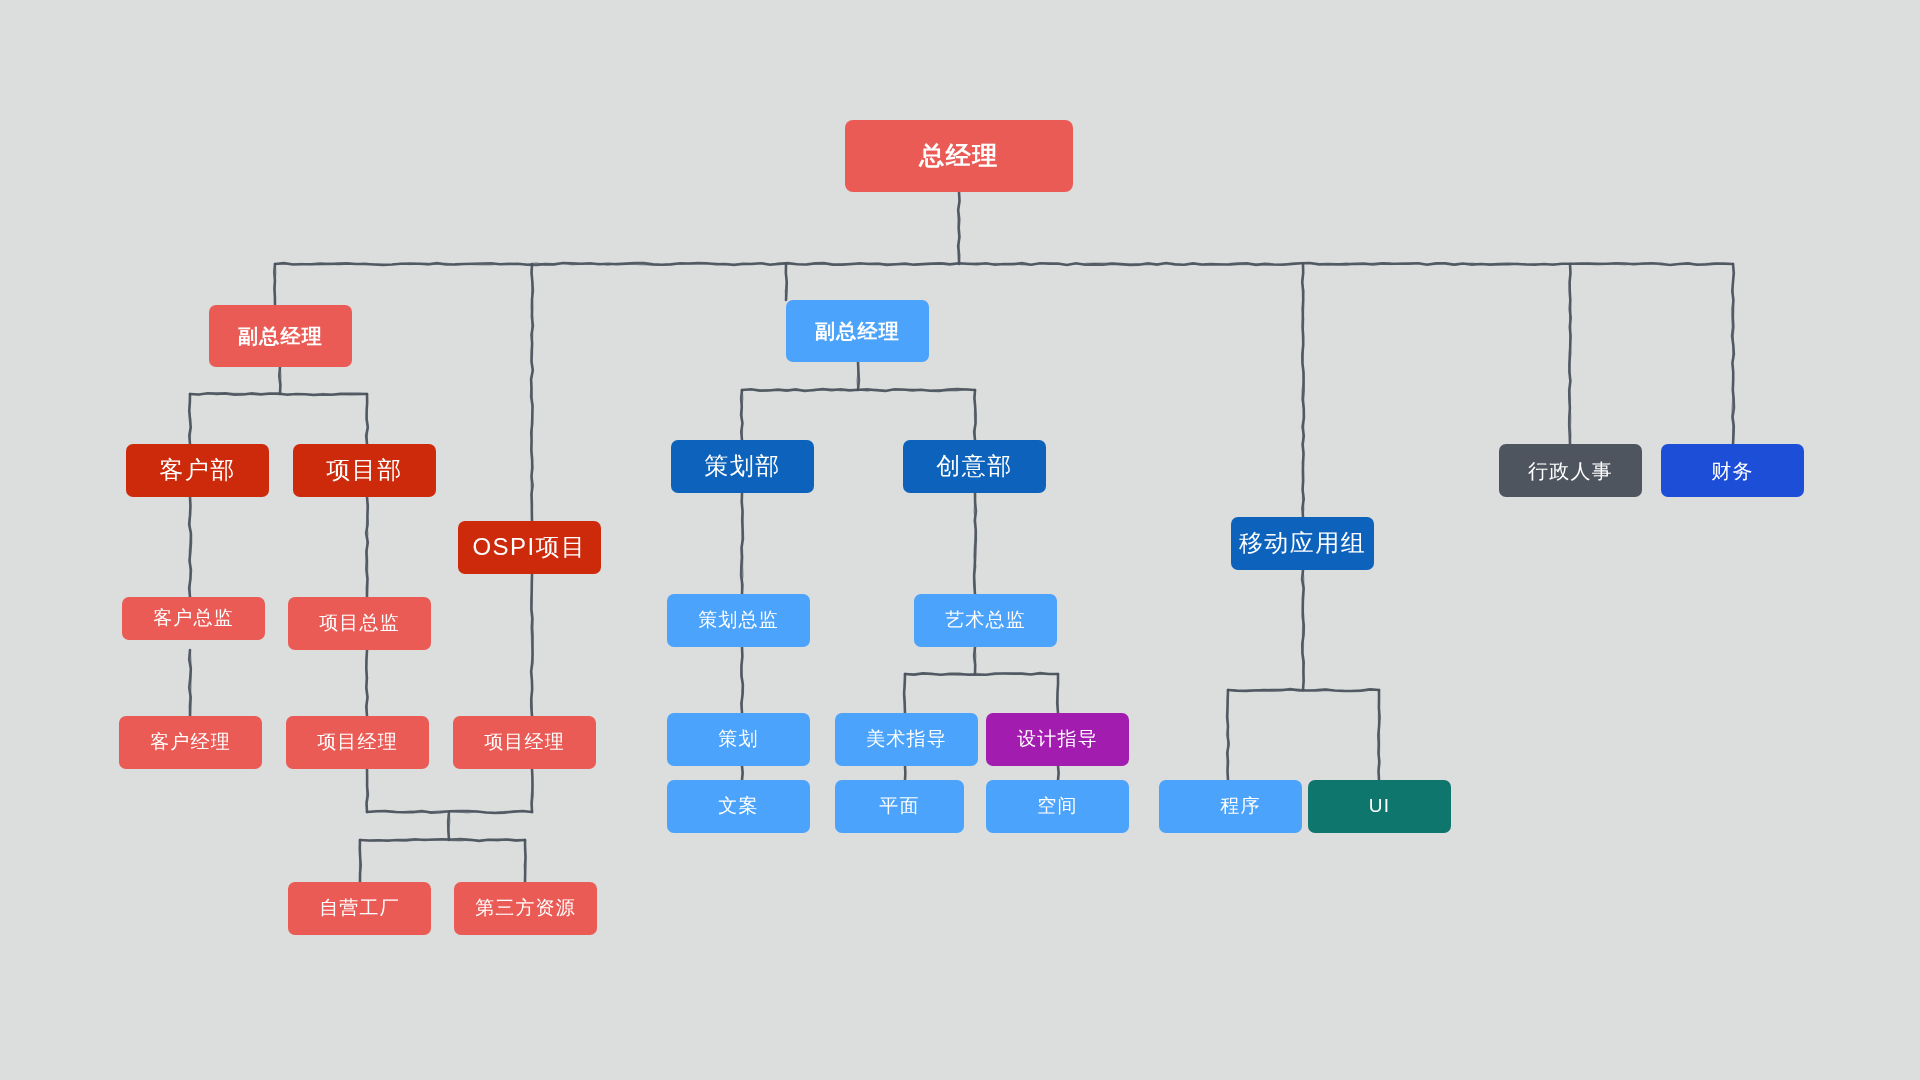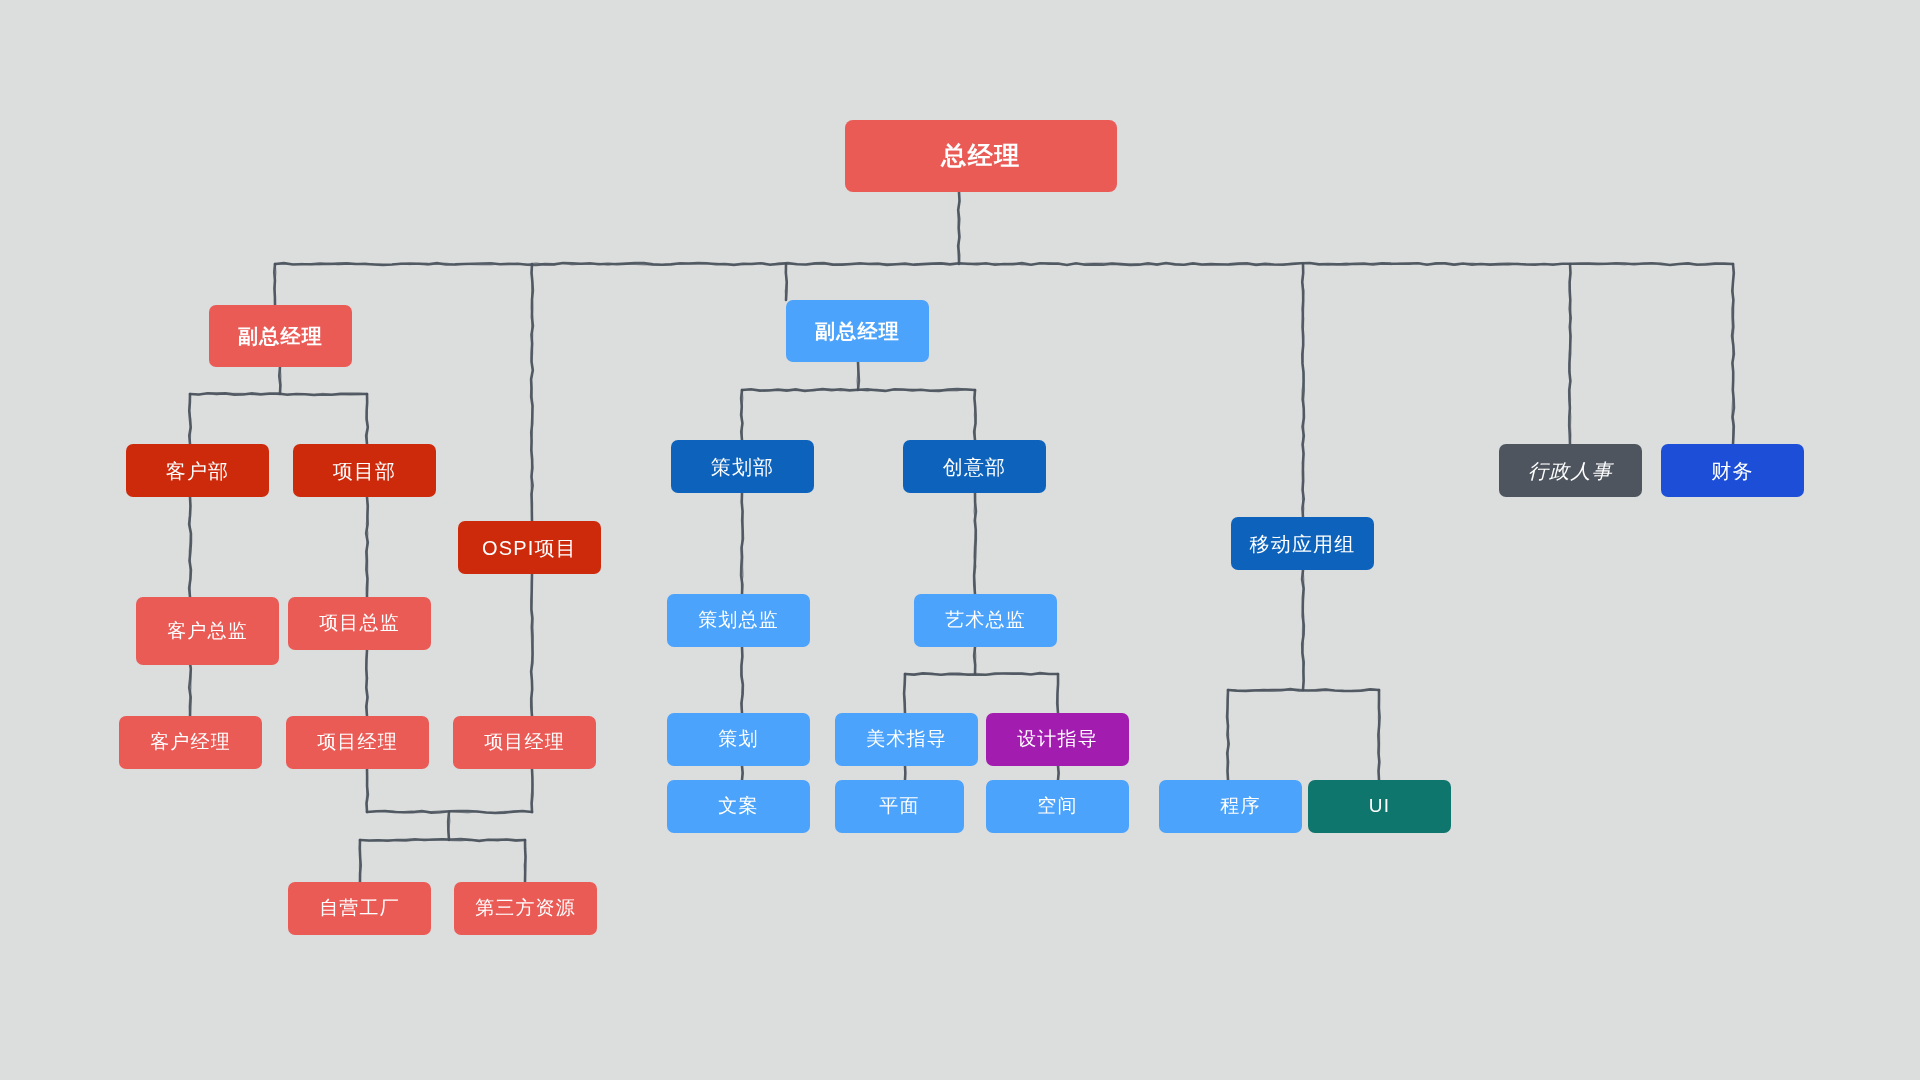--- a/index.html
+++ b/index.html
@@ -44,21 +44,21 @@
   .lvl-ceo {
     font-size: 25px;
     font-weight: bold;
     border-radius: 8px;
   }
   .lvl-vp {
     font-size: 20px;
     font-weight: bold;
   }
   .lvl-dept {
-    font-size: 20px;
+    font-size: 24px;
     font-weight: normal;
   }
   .lvl-sub {
     font-size: 19px;
     font-weight: normal;
   }
   .lvl-leaf {
     font-size: 19px;
     font-weight: normal;
   }
@@ -150,39 +150,39 @@
       <path d="M1058.00 766.00L1058.41 773.00L1058.00 780.00" stroke="#4a525c" stroke-width="1.5" stroke-linecap="round" fill="none" opacity="0.5"></path>
       <path d="M1303.00 570.00L1302.08 579.23L1303.64 588.46L1302.90 597.69L1302.78 606.92L1302.70 616.15L1303.82 625.38L1303.59 634.62L1302.24 643.85L1302.43 653.08L1303.71 662.31L1303.37 671.54L1303.63 680.77L1303.00 690.00" stroke="#4a525c" stroke-width="2.6" stroke-linecap="round" fill="none" opacity="0.92"></path>
       <path d="M1303.00 570.00L1303.72 579.23L1303.72 588.46L1303.63 597.69L1302.60 606.92L1303.81 616.15L1302.74 625.38L1302.53 634.62L1303.43 643.85L1302.38 653.08L1302.73 662.31L1303.68 671.54L1303.66 680.77L1303.00 690.00" stroke="#4a525c" stroke-width="1.5" stroke-linecap="round" fill="none" opacity="0.5"></path>
       <path d="M1228.00 690.00L1236.88 690.60L1245.76 690.87L1254.65 690.51L1263.53 690.12L1272.41 690.42L1281.29 690.18L1290.18 689.15L1299.06 690.39L1307.94 690.53L1316.82 690.40L1325.71 689.66L1334.59 690.46L1343.47 690.85L1352.35 690.94L1361.24 690.75L1370.12 689.40L1379.00 690.00" stroke="#4a525c" stroke-width="2.6" stroke-linecap="round" fill="none" opacity="0.92"></path>
       <path d="M1228.00 690.00L1236.88 690.87L1245.76 690.79L1254.65 689.77L1263.53 690.30L1272.41 689.31L1281.29 689.36L1290.18 690.21L1299.06 689.20L1307.94 690.59L1316.82 689.48L1325.71 689.34L1334.59 690.43L1343.47 690.80L1352.35 690.54L1361.24 689.69L1370.12 689.27L1379.00 690.00" stroke="#4a525c" stroke-width="1.5" stroke-linecap="round" fill="none" opacity="0.5"></path>
       <path d="M1228.00 690.00L1227.71 699.00L1227.52 708.00L1227.08 717.00L1227.98 726.00L1227.46 735.00L1228.71 744.00L1227.21 753.00L1227.99 762.00L1227.50 771.00L1228.00 780.00" stroke="#4a525c" stroke-width="2.6" stroke-linecap="round" fill="none" opacity="0.92"></path>
       <path d="M1228.00 690.00L1227.44 699.00L1227.60 708.00L1227.82 717.00L1227.80 726.00L1228.57 735.00L1227.63 744.00L1228.05 753.00L1227.28 762.00L1227.45 771.00L1228.00 780.00" stroke="#4a525c" stroke-width="1.5" stroke-linecap="round" fill="none" opacity="0.5"></path>
       <path d="M1379.00 690.00L1379.02 699.00L1378.90 708.00L1379.57 717.00L1379.09 726.00L1378.34 735.00L1378.71 744.00L1378.47 753.00L1379.36 762.00L1378.53 771.00L1379.00 780.00" stroke="#4a525c" stroke-width="2.6" stroke-linecap="round" fill="none" opacity="0.92"></path>
       <path d="M1379.00 690.00L1378.76 699.00L1378.98 708.00L1378.41 717.00L1378.90 726.00L1379.45 735.00L1379.52 744.00L1379.32 753.00L1378.65 762.00L1378.48 771.00L1379.00 780.00" stroke="#4a525c" stroke-width="1.5" stroke-linecap="round" fill="none" opacity="0.5"></path>
     </svg>
-<div class="node lvl-ceo" style="left: 845px; top: 120px; width: 272px; height: 72px; background: rgb(234, 91, 86);">
+<div class="node lvl-ceo" style="left: 845px; top: 120px; width: 228px; height: 72px; background: rgb(234, 91, 86);">
       <span>总经理</span>
     </div>
     <div class="node lvl-vp" style="left: 209px; top: 305px; width: 143px; height: 62px; background: rgb(234, 91, 86);">
       <span>副总经理</span>
     </div>
     <div class="node lvl-vp" style="left: 786px; top: 300px; width: 143px; height: 62px; background: rgb(75, 163, 251);">
       <span>副总经理</span>
     </div>
     <div class="node lvl-dept" style="left: 126px; top: 444px; width: 143px; height: 53px; background: rgb(205, 42, 12);">
       <span>客户部</span>
     </div>
     <div class="node lvl-dept" style="left: 293px; top: 444px; width: 143px; height: 53px; background: rgb(205, 42, 12);">
       <span>项目部</span>
     </div>
     <div class="node lvl-dept" style="left: 458px; top: 521px; width: 143px; height: 53px; background: rgb(205, 42, 12);">
       <span>OSPI项目</span>
     </div>
-    <div class="node lvl-sub" style="left: 136px; top: 597px; width: 143px; height: 68px; background: rgb(234, 91, 86); text-align: center;">
+    <div class="node lvl-sub" style="left: 122px; top: 597px; width: 143px; height: 43px; background: rgb(234, 91, 86); text-align: center;">
       <span>客户总监</span>
     </div>
     <div class="node lvl-sub" style="left: 288px; top: 597px; width: 143px; height: 53px; background: rgb(234, 91, 86);">
       <span>项目总监</span>
     </div>
     <div class="node lvl-leaf" style="left: 119px; top: 716px; width: 143px; height: 53px; background: rgb(234, 91, 86); align-items: center;">
       <span>客户经理</span>
     </div>
     <div class="node lvl-leaf" style="left: 286px; top: 716px; width: 143px; height: 53px; background: rgb(234, 91, 86);">
       <span>项目经理</span>
@@ -228,19 +228,19 @@
     </div>
     <div class="node lvl-dept" style="left: 1231px; top: 517px; width: 143px; height: 53px; background: rgb(13, 99, 188);">
       <span>移动应用组</span>
     </div>
     <div class="node lvl-leaf" style="left: 1159px; top: 780px; width: 143px; height: 53px; background: rgb(75, 163, 251); padding-left: 20px;">
       <span>程序</span>
     </div>
     <div class="node lvl-leaf" style="left: 1308px; top: 780px; width: 143px; height: 53px; background: #0f766e;">
       <span>UI</span>
     </div>
-    <div class="node lvl-util" style="left: 1499px; top: 444px; width: 143px; height: 53px; background: rgb(79, 85, 94); font-style: italic;">
+    <div class="node lvl-util" style="left: 1499px; top: 444px; width: 143px; height: 53px; background: rgb(79, 85, 94);">
       <span>行政人事</span>
     </div>
     <div class="node lvl-util" style="left: 1661px; top: 444px; width: 143px; height: 53px; background: #1d4ed8;">
       <span>财务</span>
     </div>
   </div>
 
 </body></html>

